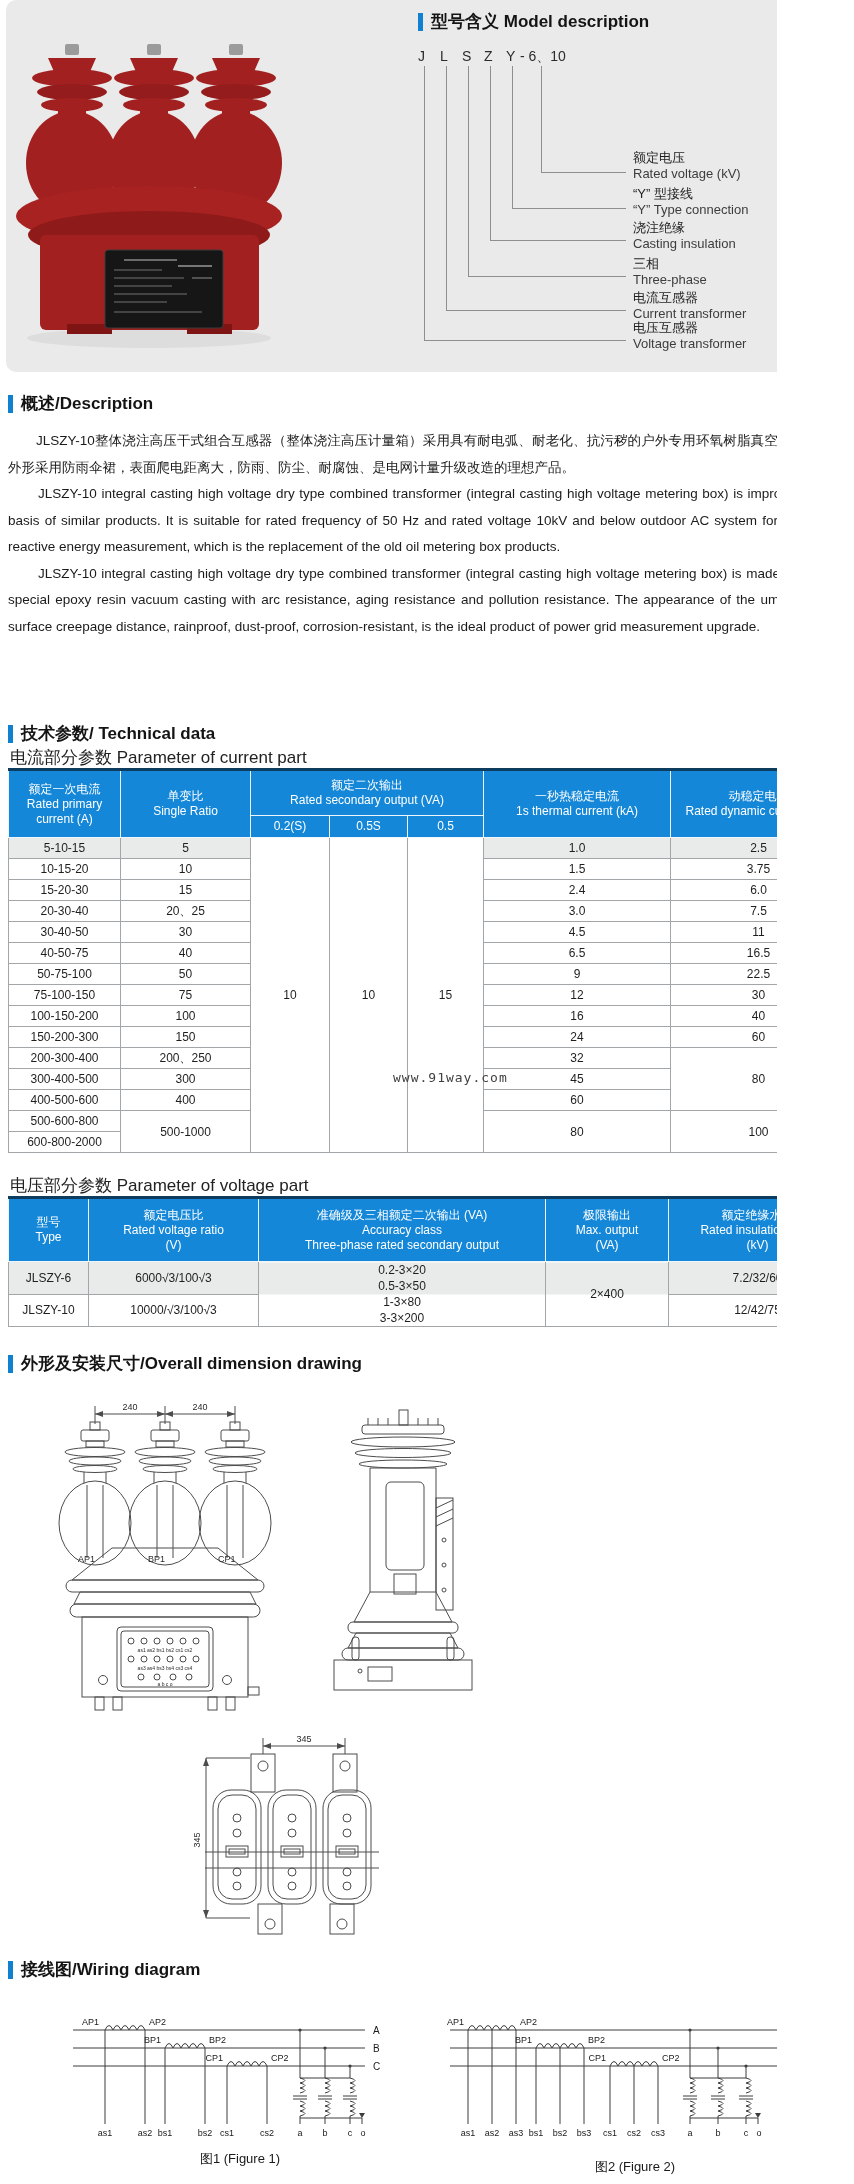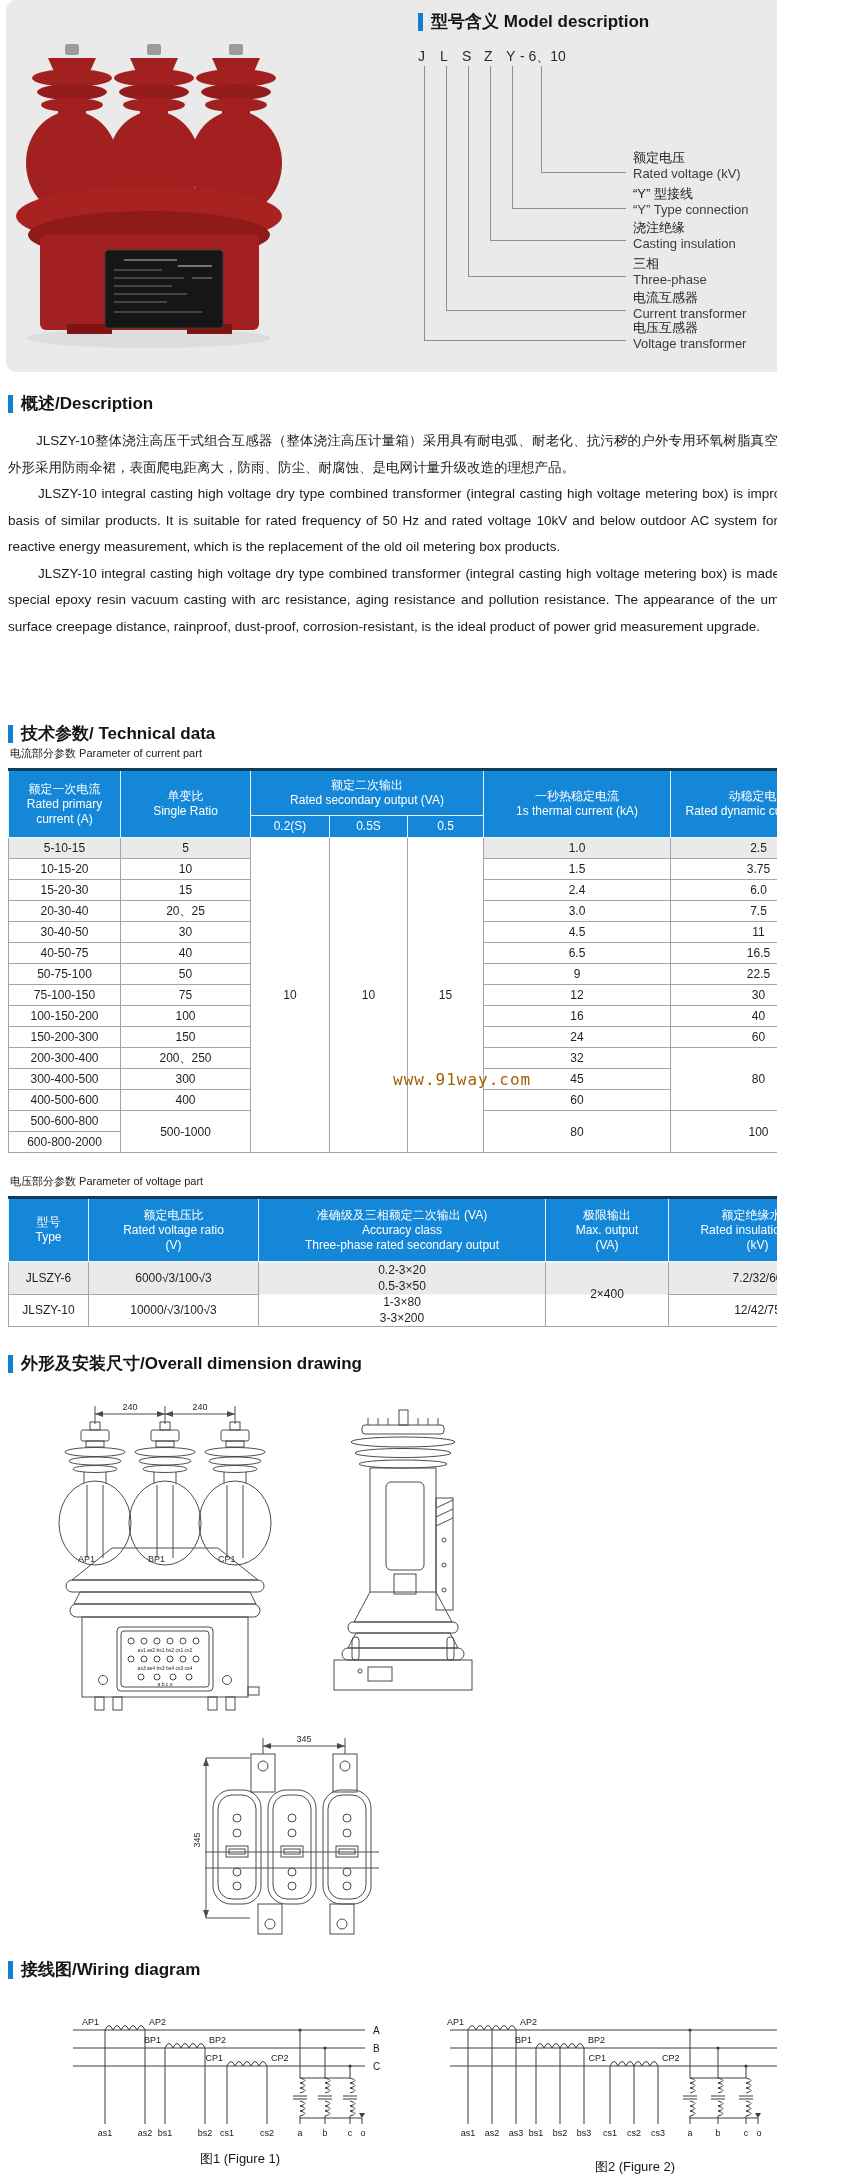--- a/index.html
+++ b/index.html
@@ -15,36 +15,36 @@
   .mcode span{position:absolute;top:48px;font-size:14px;color:#2b2b2b;}
   .mline{position:absolute;border-left:1px solid #8f8f8f;border-bottom:1px solid #8f8f8f;}
   .mlabel{position:absolute;left:633px;font-size:13px;line-height:16px;color:#1f1f1f;width:215px;}
   .mlabel .en{color:#3d3d3d;}
   
   .desc-block{position:absolute;left:8px;top:428px;width:838px;}
   p.para{margin:0;font-size:13.5px;line-height:26.5px;color:#1b1b1b;text-align:justify;}
   p.cn{text-indent:28px;}
   p.en{text-indent:30px;}
   .en-first{margin-top:9px;}
-  .sub-label{position:absolute;left:10px;font-size:11px;color:#222;}
+  .sub-label{position:absolute;left:10px;font-size:17px;color:#222;}
   
   .tbl-wrap{position:absolute;left:8px;}
   table.dtable{border-collapse:collapse;table-layout:fixed;width:838px;
     border-top:3px solid #0d3c5e;border-bottom:1px solid #9aa0a3;}
   table.dtable th{background:#1487d8;color:#fff;font-weight:normal;font-size:12px;line-height:15px;
     border:1px solid #eef5fb;padding:2px;}
   table.dtable td{border:1px solid #a2a6a8;font-size:12px;color:#1e1e1e;text-align:center;
     padding:0 2px;height:20px;line-height:14px;}
   td.shade{background:#e9ebeb;}
   td.mgd{background:linear-gradient(#e9ebeb 50%,#ffffff 50%);}
   .acc-lines div{line-height:16px;}
   .vt td{height:35px;}
   
   .watermark{position:absolute;left:393px;top:1070px;font-family:"DejaVu Sans Mono",monospace;
-    font-size:16px;color:#a16207;letter-spacing:1px;}
+    font-size:13px;color:#404040;letter-spacing:1px;}
   
   .draw line,.draw path,.draw rect,.draw ellipse,.draw circle,.draw polygon{
     stroke:#4c4c4c;stroke-width:1;fill:none;}
   .draw .arr{fill:#4c4c4c;stroke:none;}
   .draw text{fill:#2a2a2a;stroke:none;font-family:"Liberation Sans",sans-serif;}
   
   .wire line,.wire path,.wire circle,.wire polygon{stroke:#3d3d3d;stroke-width:1;fill:none;}
   .wire .dot{fill:#3d3d3d;stroke:none;}
   .wire text{fill:#1a1a1a;stroke:none;font-family:"Liberation Sans",sans-serif;}
   .fig-caption{position:absolute;width:170px;text-align:center;font-size:13px;color:#1a1a1a;}

